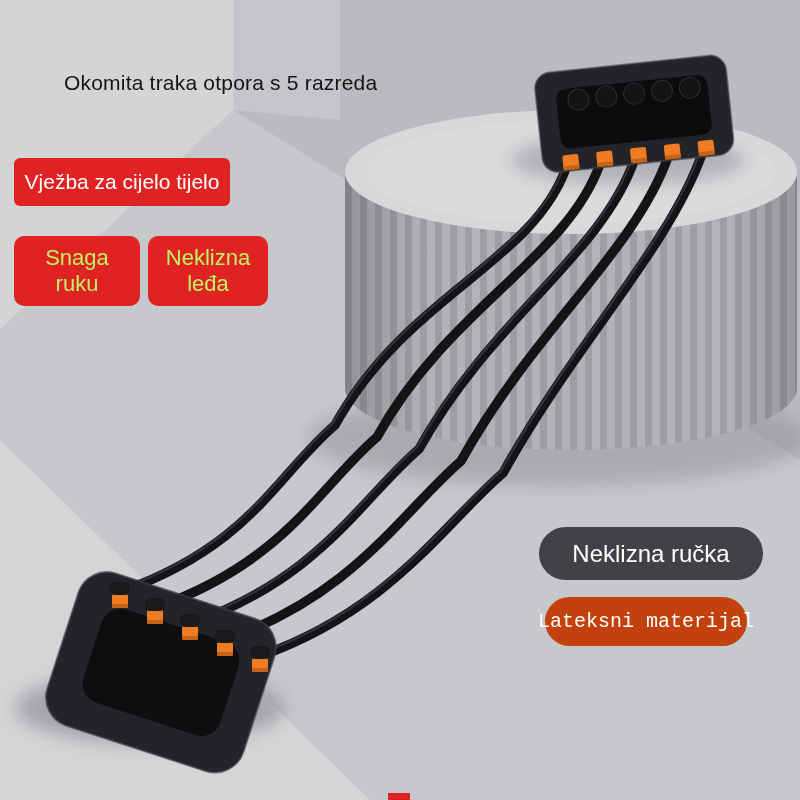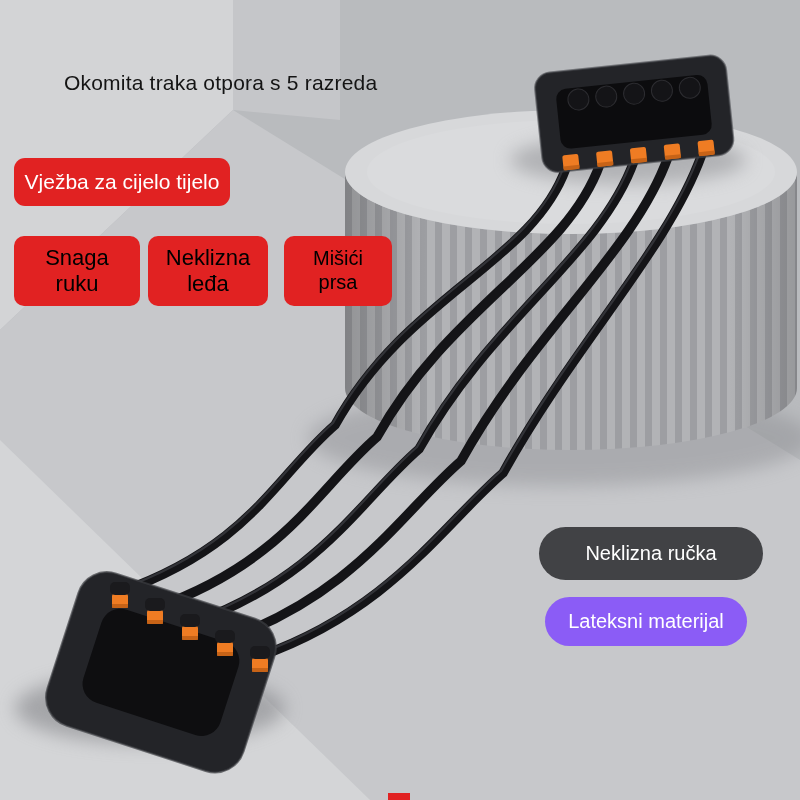--- a/index.html
+++ b/index.html
@@ -22,50 +22,50 @@
   }
 
   .banner {
     position: absolute;
     left: 14px; top: 158px;
     width: 216px; height: 48px;
     background: #e12222;
     color: #ffffff;
     font-size: 21px;
     display: flex; align-items: center; justify-content: center;
-    border-radius: 11px;
+    border-radius: 6px;
   }
 
   .badge {
     position: absolute;
     top: 236px; height: 70px;
     background: #e12222;
-    color: #000000;
+    color: #bef264;
     border-radius: 10px;
     display: flex; align-items: center; justify-content: center;
     text-align: center;
     font-size: 22px;
     line-height: 1.18;
     padding: 0 8px;
     box-sizing: border-box;
   }
   .badge-1 { left: 14px;  width: 126px; }
   .badge-2 { left: 148px; width: 120px; }
   .badge-3 { left: 284px; width: 108px; font-size: 20px; }
 
   .pill {
     position: absolute;
     color: #ffffff;
     display: flex; align-items: center; justify-content: center;
     border-radius: 999px;
     white-space: nowrap;
   }
   .pill-dark   { background: rgba(59, 60, 64, 0.96); }
-  .pill-orange { background: #8b5cf6; }
-  .pill-1 { left: 539px; top: 527px; width: 224px; height: 53px; font-size: 20px; }
+  .pill-orange { background: #c2410c; font-family: Liberation Mono, monospace; }
+  .pill-1 { left: 539px; top: 527px; width: 224px; height: 53px; font-size: 24px; }
   .pill-2 { left: 545px; top: 597px; width: 202px; height: 49px; font-size: 20px; }
   .pill-3 { left: 388px; top: 661px; width: 384px; height: 59px; font-size: 26px; }
 
   .page-tick {
     position: absolute;
     left: 388px; top: 793px;
     width: 22px; height: 7px;
     background: #e12222;
   }
 </style>
@@ -182,19 +182,18 @@
       </g>
     </g>
   </svg>
 
   <div class="headline">Okomita traka otpora s 5 razreda</div>
 
   <div class="banner">Vježba za cijelo tijelo</div>
 
   <div class="badge badge-1">Snaga ruku</div>
   <div class="badge badge-2">Neklizna leđa</div>
-  <div class="badge badge-3">Mišići prsa</div>
 
   <div class="pill pill-dark pill-1">Neklizna ručka</div>
   <div class="pill pill-orange pill-2">Lateksni materijal</div>
 
   <div class="page-tick"></div>
 </div>
 
 </body></html>

